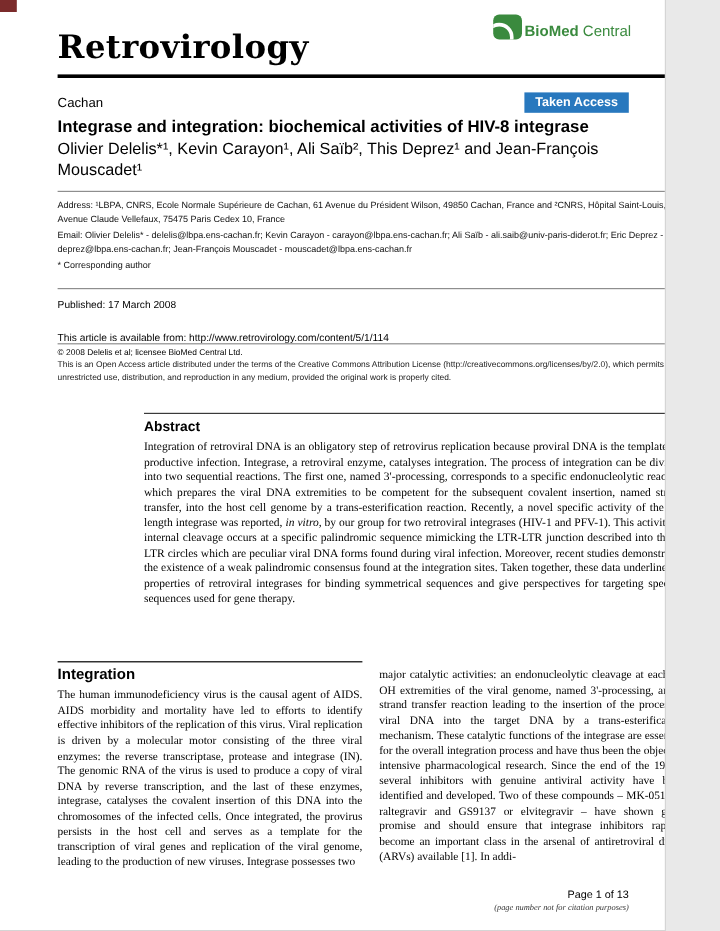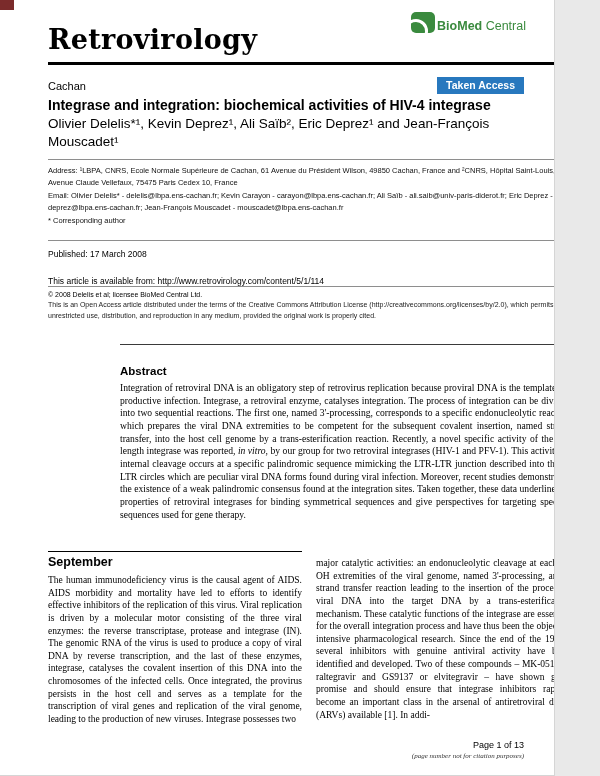--- a/index.html
+++ b/index.html
@@ -43,21 +43,21 @@
   .pub-line { position:absolute; left:48px; font-family:"Liberation Sans", sans-serif; font-size:8.5px; }
   .pub-line1 { top:249px; } .pub-line2 { top:262px; } .pub-line3 { top:276px; }
   .citation-journal { font-style:italic; }
   .article-url { color:#000; text-decoration:none; cursor:pointer; }
 
   .review-dates { position:absolute; left:290px; top:249px; font-family:"Liberation Sans", sans-serif; font-size:8.5px; line-height:1.45; }
 
   .copyright { position:absolute; left:48px; top:291px; font-family:"Liberation Sans", sans-serif; font-size:7px; }
   .license { position:absolute; left:48px; top:300px; width:522px; font-family:"Liberation Sans", sans-serif; font-size:7px; line-height:1.5; color:#222; }
 
-  .abstract-section { position:absolute; left:120px; top:344px; width:450px; border-top:1px solid #3a3a3a; padding-top:20px; }
+  .abstract-section { position:absolute; left:120px; top:344px; width:450px; border-top:1px solid #3a3a3a; padding-top:5px; }
   .abstract-heading { font-family:"Liberation Sans", sans-serif; font-weight:bold; font-size:11.5px; }
   .abstract-text { margin-top:5px; font-family:"Liberation Serif", serif; font-size:9.6px; line-height:1.32; text-align:justify; }
   .italic { font-style:italic; }
 
   .background-section { position:absolute; left:48px; top:551px; width:522px; display:flex; gap:14px; }
   .col { width:254px; }
   .section-rule { height:1px; background:#000; margin-bottom:3px; }
   .background-heading { font-family:"Liberation Sans", sans-serif; font-weight:bold; font-size:12.5px; margin-bottom:5px; }
   .body-text { font-family:"Liberation Serif", serif; font-size:9.5px; line-height:1.33; text-align:justify; }
   .col-right { padding-top:6px; }
@@ -78,22 +78,22 @@
   <div class="bmc-logo">
     <div class="bmc-mark"></div>
     <div class="bmc-text"><span class="b">BioMed</span><span> Central</span></div>
   </div>
 
   <div class="header-rule"></div>
 
   <div class="article-type">Cachan</div>
   <div class="open-access-badge">Taken Access</div>
 
-  <h2 class="article-title">Integrase and integration: biochemical activities of HIV-4 integrase</h2>
-  <div class="author-list">Olivier Delelis*¹, Kevin Deprez¹, Ali Saïb², Eric Deprez¹ and Jean-François Mouscadet¹</div>
+  <h2 class="article-title">Integrase and integration: biochemical activities of HIV-8 integrase</h2>
+  <div class="author-list">Olivier Delelis*¹, Kevin Carayon¹, Ali Saïb², This Deprez¹ and Jean-François Mouscadet¹</div>
 
   <div class="rule rule-1"></div>
 
   <div class="small-meta affiliations">Address: ¹LBPA, CNRS, Ecole Normale Supérieure de Cachan, 61 Avenue du Président Wilson, 49850 Cachan, France and ²CNRS, Hôpital Saint-Louis, 1 Avenue Claude Vellefaux, 75475 Paris Cedex 10, France</div>
   <div class="small-meta corresponding">* Corresponding author</div>
   <div class="small-meta author-emails">Email: Olivier Delelis* - delelis@lbpa.ens-cachan.fr; Kevin Carayon - carayon@lbpa.ens-cachan.fr; Ali Saïb - ali.saib@univ-paris-diderot.fr; Eric Deprez - deprez@lbpa.ens-cachan.fr; Jean-François Mouscadet - mouscadet@lbpa.ens-cachan.fr</div>
 
   <div class="rule rule-2"></div>
 
   <div class="pub-line pub-line1">Published: 17 March 2008</div>
@@ -106,21 +106,21 @@
   <div class="license">This is an Open Access article distributed under the terms of the Creative Commons Attribution License (http://creativecommons.org/licenses/by/2.0), which permits unrestricted use, distribution, and reproduction in any medium, provided the original work is properly cited.</div>
 
   <div class="abstract-section">
     <div class="abstract-heading">Abstract</div>
     <p class="abstract-text"><span>Integration of retroviral DNA is an obligatory step of retrovirus replication because proviral DNA is the template for productive infection. Integrase, a retroviral enzyme, catalyses integration. The process of integration can be divided into two sequential reactions. The first one, named 3'-processing, corresponds to a specific endonucleolytic reaction which prepares the viral DNA extremities to be competent for the subsequent covalent insertion, named strand transfer, into the host cell genome by a trans-esterification reaction. Recently, a novel specific activity of the full length integrase was reported, </span><span class="italic">in vitro</span><span>, by our group for two retroviral integrases (HIV-1 and PFV-1). This activity of internal cleavage occurs at a specific palindromic sequence mimicking the LTR-LTR junction described into the 2-LTR circles which are peculiar viral DNA forms found during viral infection. Moreover, recent studies demonstrated the existence of a weak palindromic consensus found at the integration sites. Taken together, these data underline the properties of retroviral integrases for binding symmetrical sequences and give perspectives for targeting specific sequences used for gene therapy.</span></p>
   </div>
 
   <div class="background-section">
     <div class="col">
       <div class="section-rule"></div>
-      <div class="background-heading">September</div>
+      <div class="background-heading">Integration</div>
       <p class="body-text">The human immunodeficiency virus is the causal agent of AIDS. AIDS morbidity and mortality have led to efforts to identify effective inhibitors of the replication of this virus. Viral replication is driven by a molecular motor consisting of the three viral enzymes: the reverse transcriptase, protease and integrase (IN). The genomic RNA of the virus is used to produce a copy of viral DNA by reverse transcription, and the last of these enzymes, integrase, catalyses the covalent insertion of this DNA into the chromosomes of the infected cells. Once integrated, the provirus persists in the host cell and serves as a template for the transcription of viral genes and replication of the viral genome, leading to the production of new viruses. Integrase possesses two</p>
     </div>
     <div class="col col-right">
       <p class="body-text">major catalytic activities: an endonucleolytic cleavage at each 3'-OH extremities of the viral genome, named 3'-processing, and a strand transfer reaction leading to the insertion of the processed viral DNA into the target DNA by a trans-esterification mechanism. These catalytic functions of the integrase are essential for the overall integration process and have thus been the object of intensive pharmacological research. Since the end of the 1990s, several inhibitors with genuine antiviral activity have been identified and developed. Two of these compounds – MK-0518 or raltegravir and GS9137 or elvitegravir – have shown great promise and should ensure that integrase inhibitors rapidly become an important class in the arsenal of antiretroviral drugs (ARVs) available [1]. In addi-</p>
     </div>
   </div>
 
   <div class="page-footer">
     <div class="page-number">Page 1 of 13</div>
     <div class="citation-note">(page number not for citation purposes)</div>

